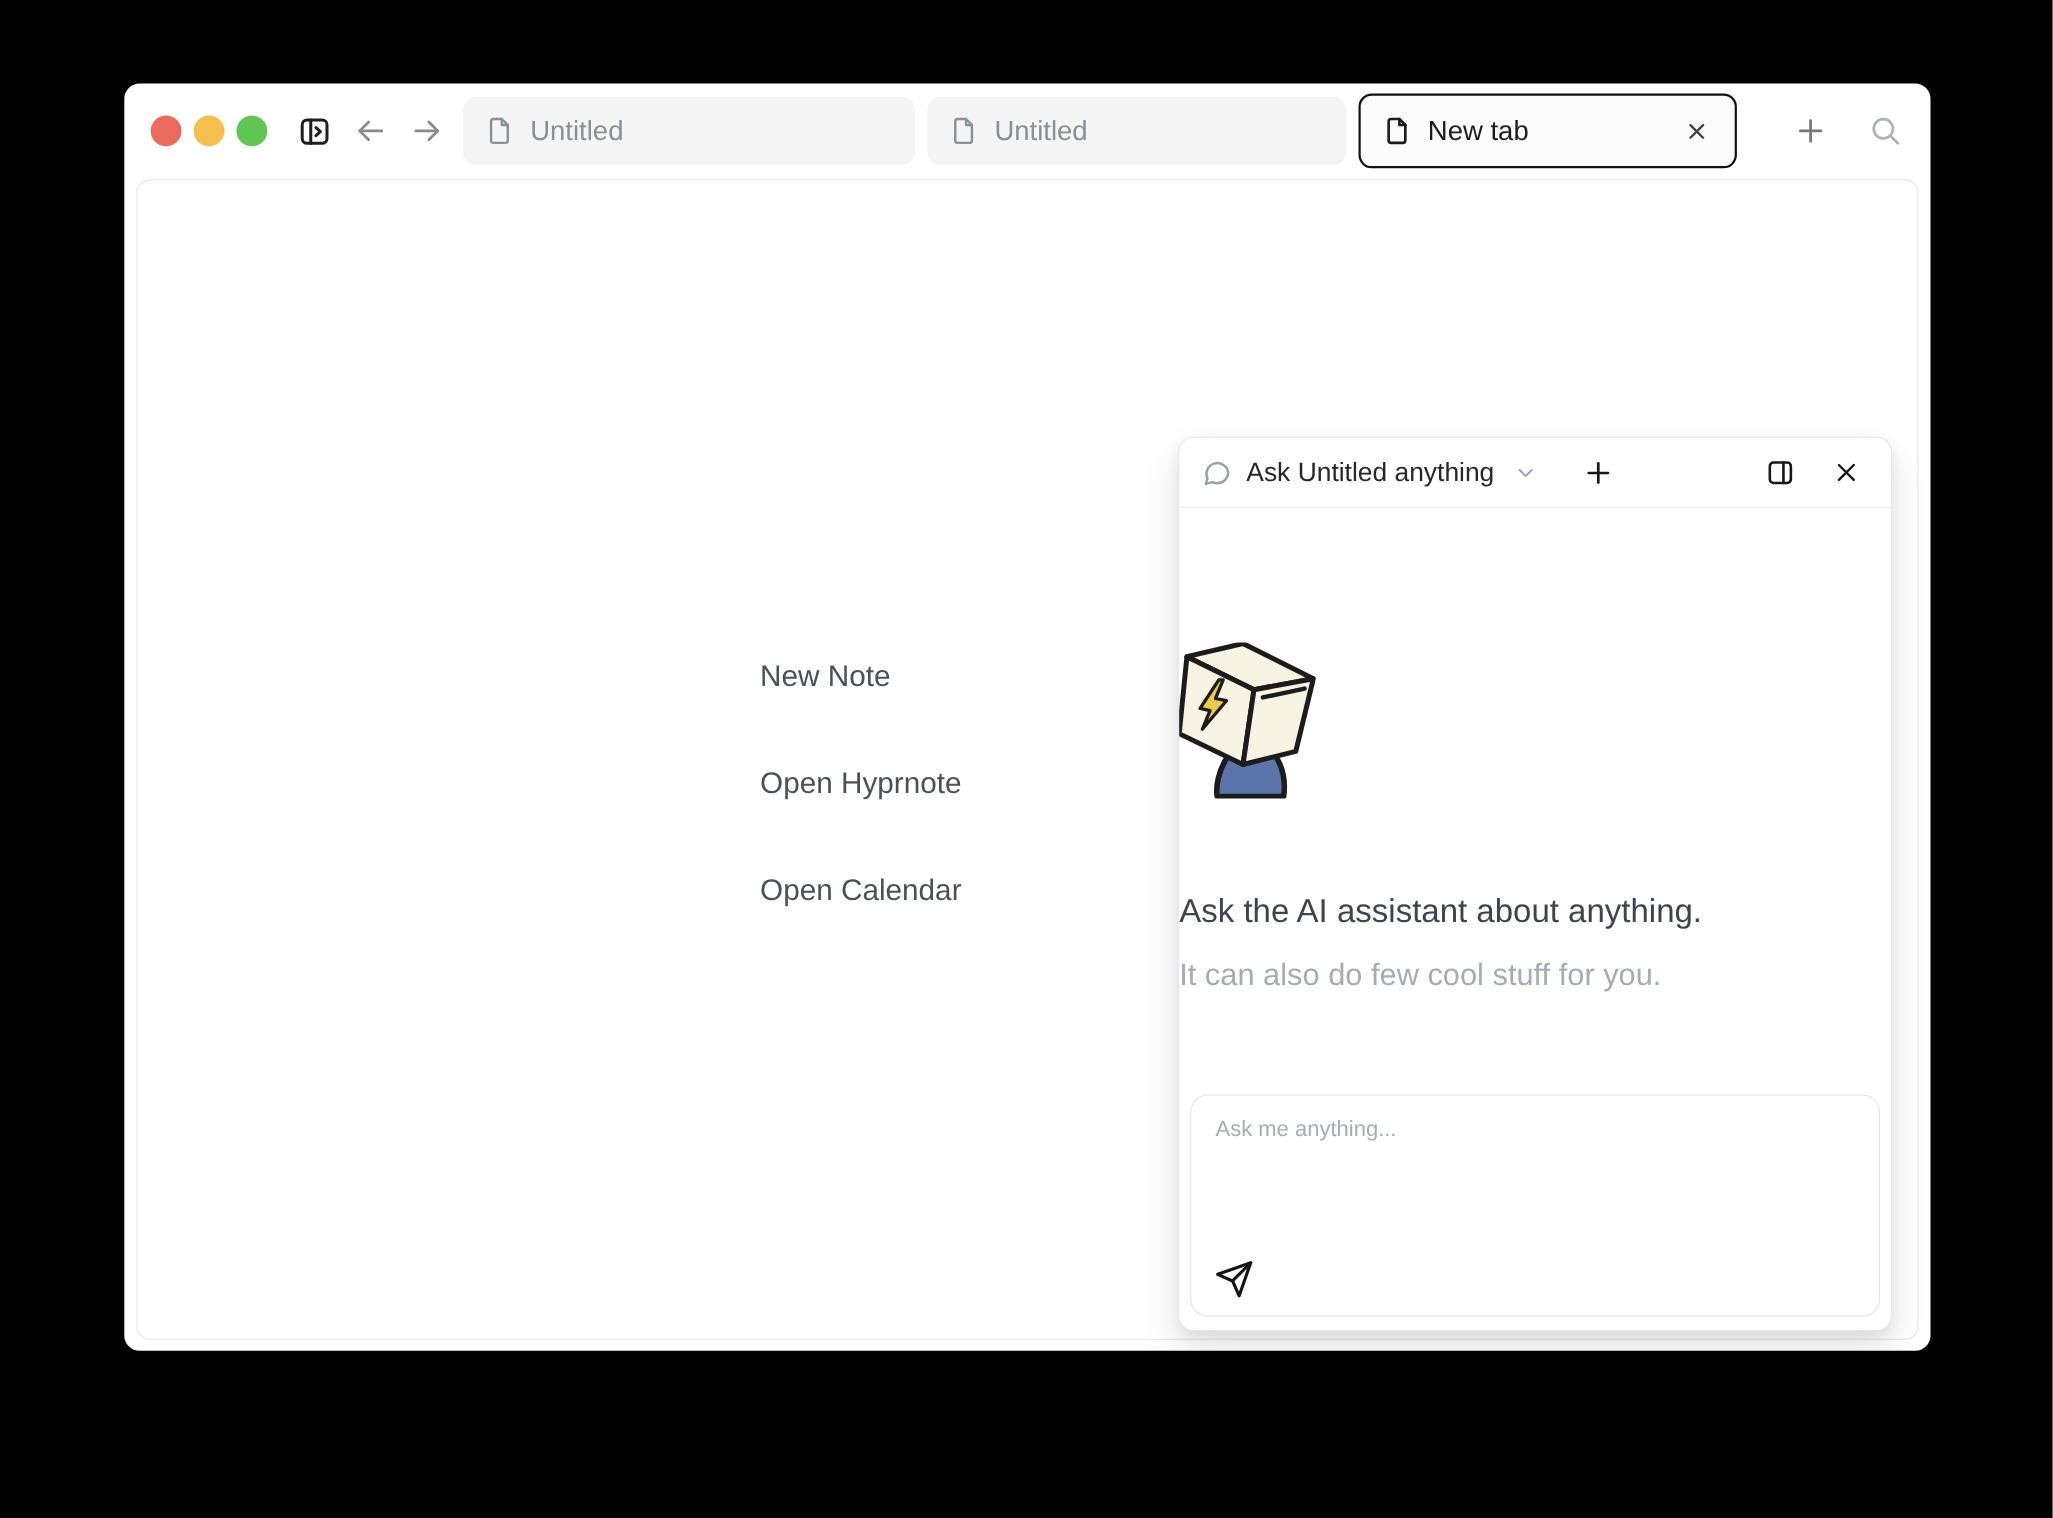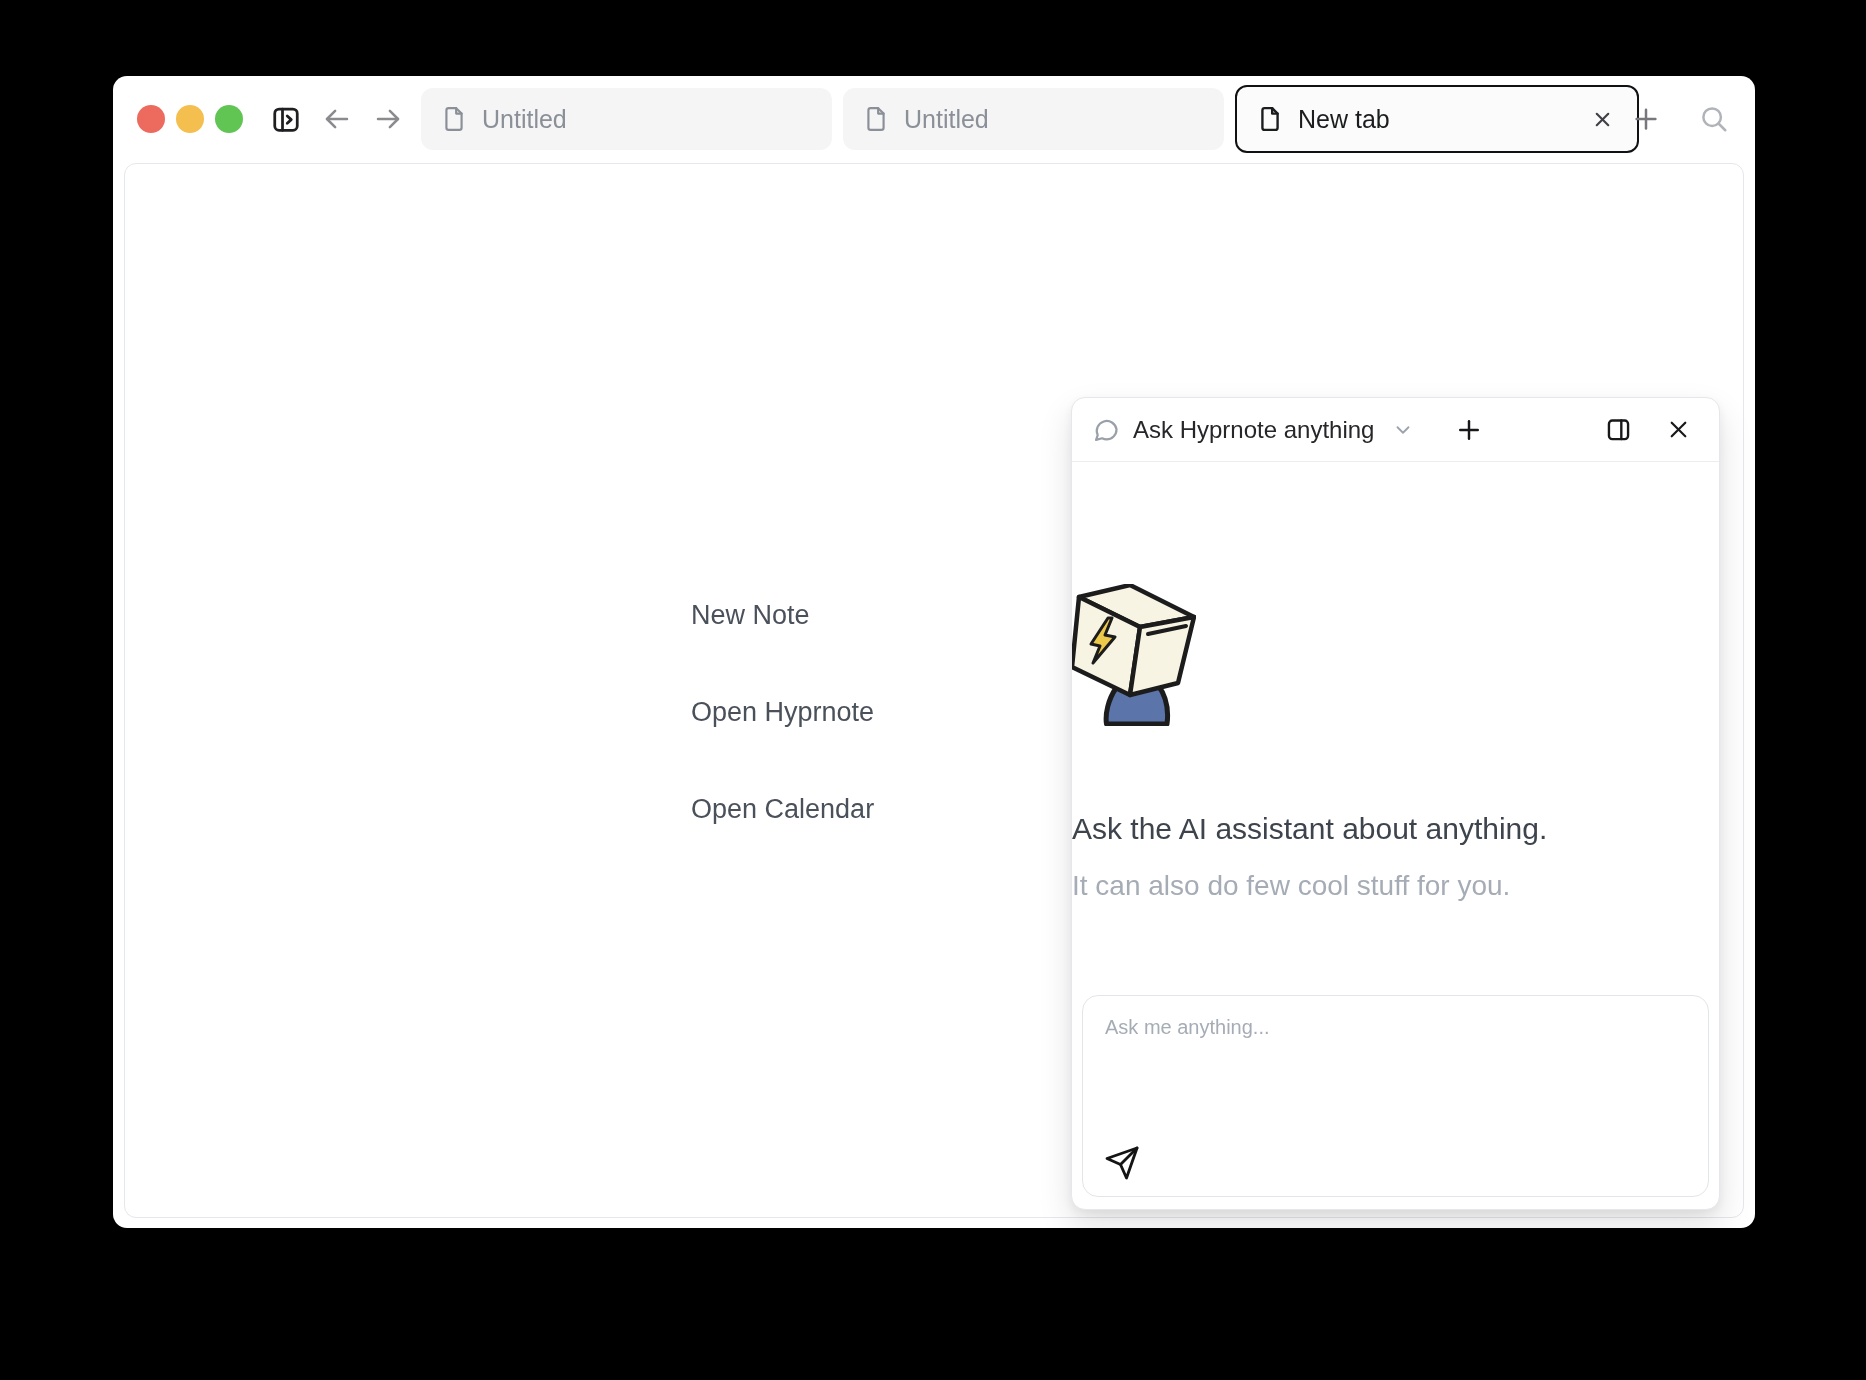--- a/index.html
+++ b/index.html
@@ -63,21 +63,21 @@
     gap: 15px;
     padding: 0 20px;
     color: var(--text-gray);
     font-size: 25px;
     cursor: pointer;
     border: none;
   }
   .tab-1 { width: 411px; }
   .tab-2 { width: 381px; }
   .tab.active {
-    width: 404px;
+    width: 344px;
     height: 68px;
     background: #fbfbfb;
     border: 2.5px solid var(--active-border);
     color: var(--text-dark);
   }
   .tab .tab-label { white-space: nowrap; overflow: hidden; }
   .tab-close {
     margin-left: auto;
     background: none; border: none; cursor: pointer;
     width: 30px; height: 30px;
@@ -288,21 +288,21 @@
         <button class="quick-link">Open Calendar</button>
       </div>
     </div>
 
     <div class="assistant">
       <div class="assistant-header">
         <button class="assistant-title-group">
           <svg width="28" height="28" viewBox="0 0 24 24" fill="none" stroke="#9aa0a8" stroke-width="1.9" stroke-linecap="round" stroke-linejoin="round">
             <path d="M21 11.5a8.5 8.5 0 0 1-8.5 8.5 8.4 8.4 0 0 1-3.8-.9L3.5 20.5l1.4-4.1A8.5 8.5 0 1 1 21 11.5z"></path>
           </svg>
-          <span class="assistant-title">Ask Hyprnote anything</span>
+          <span class="assistant-title">Ask Untitled anything</span>
           <span class="assistant-chevron">
             <svg width="22" height="22" viewBox="0 0 24 24" fill="none" stroke="#9ca3af" stroke-width="2" stroke-linecap="round" stroke-linejoin="round">
               <polyline points="6,9 12,15 18,9"></polyline>
             </svg>
           </span>
         </button>
         <button class="iconbtn new-chat-btn">
           <svg width="28" height="28" viewBox="0 0 24 24" fill="none" stroke="#18181b" stroke-width="2.1" stroke-linecap="round">
             <line x1="12" y1="4.5" x2="12" y2="19.5"></line>
             <line x1="4.5" y1="12" x2="19.5" y2="12"></line>

